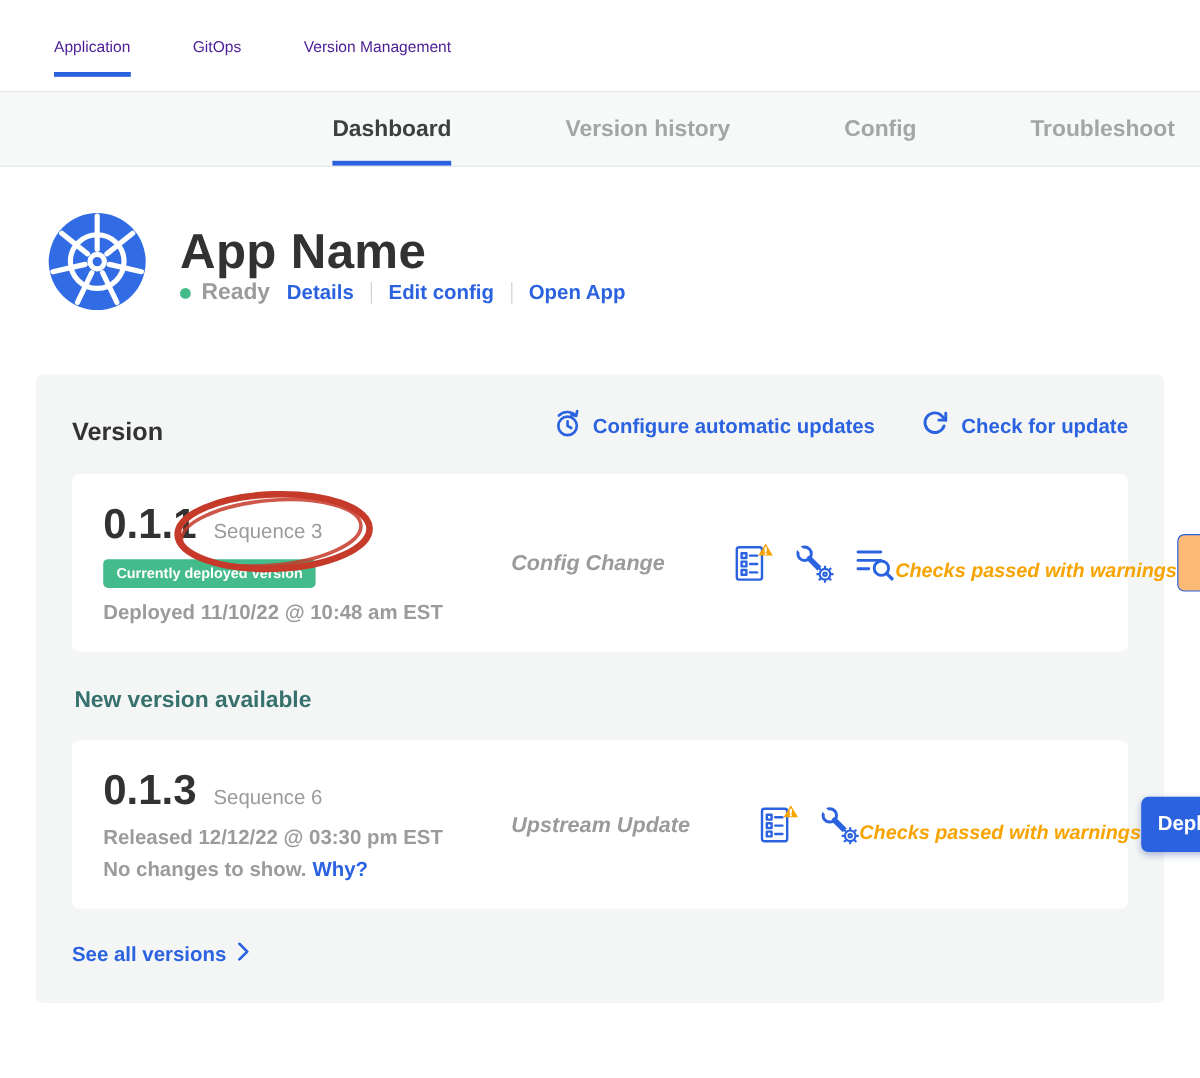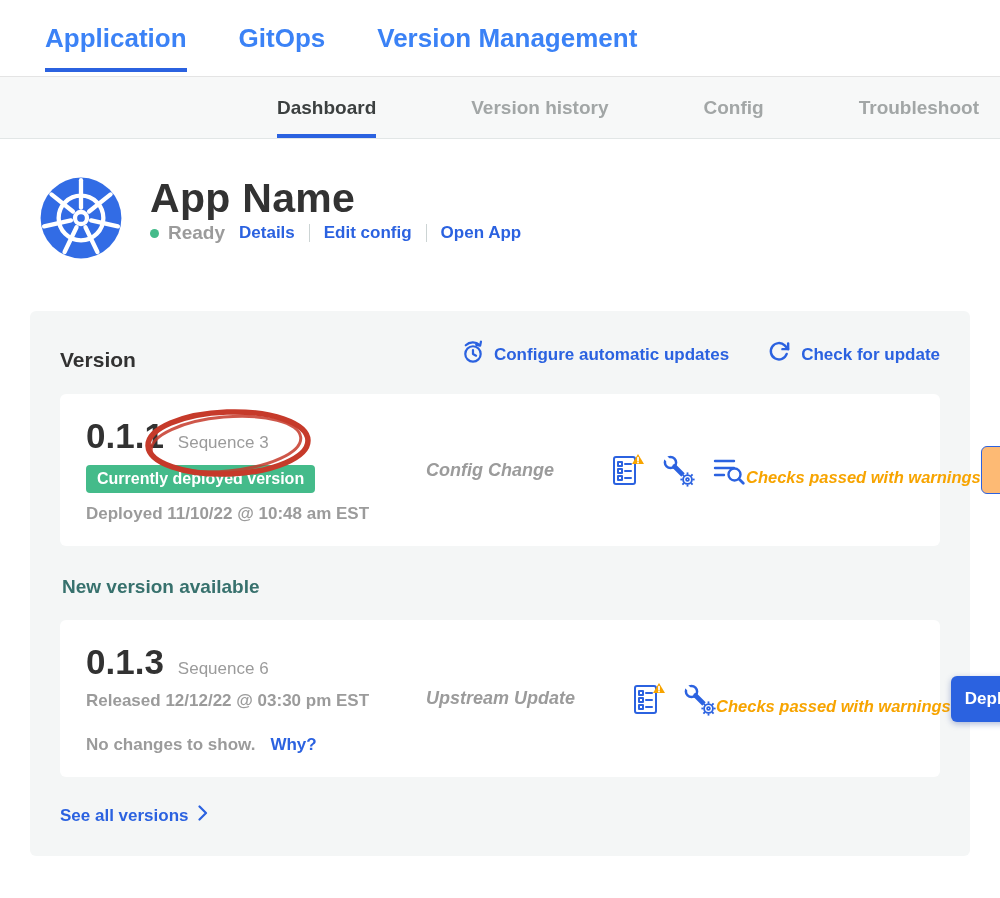--- a/index.html
+++ b/index.html
@@ -13,49 +13,49 @@
     --dark:#323232;
   }
   *{box-sizing:border-box;}
   body{
     margin:0; width:1000px; height:898px; overflow:hidden;
     background:#fff; color:var(--dark);
     font-family:"Liberation Sans","DejaVu Sans",sans-serif;
   }
   
   .topnav{display:flex; align-items:center; gap:52px; height:77px; padding-left:45px; border-bottom:1px solid #e4e4e4;}
-  .topnav .item{font-size:26px; font-weight:700; color:#3b82f6; position:relative; cursor:pointer; white-space:nowrap;}
+  .topnav .item{font-size:13px; font-weight:400; color:#4c1d95; position:relative; cursor:pointer; white-space:nowrap;}
   .topnav .item.active::after{content:""; position:absolute; left:0; right:0; bottom:-18px; height:4px; background:var(--accent);}
   
   .subnav{display:flex; align-items:stretch; gap:95px; height:62px; padding-left:277px; background:#f7f8f8; border-bottom:1px solid #e2e6e6;}
   .subnav .item{display:flex; align-items:center; font-size:19px; font-weight:700; color:#a2a6a6; white-space:nowrap; cursor:pointer; position:relative;}
   .subnav .item.active{color:#3c4040;}
   .subnav .item.active::after{content:""; position:absolute; left:0; right:0; bottom:0; height:4px; background:var(--accent);}
   
-  .app-header{display:flex; align-items:flex-start; gap:26px; margin:36px 0 0 38px;}
+  .app-header{display:flex; align-items:center; gap:26px; margin:36px 0 0 38px;}
   .app-title{font-size:41px; font-weight:800; margin:0; letter-spacing:.3px;}
   .status-row{display:flex; align-items:center; gap:14px; }
   .status-dot{width:9px; height:9px; border-radius:50%; background:var(--green);}
   .status-text{font-size:19px; font-weight:700; color:var(--muted); margin-left:-5px;}
   .hlink{font-size:17px; font-weight:700; color:var(--accent); cursor:pointer;}
   .vsep{width:1px; height:18px; background:#ccd4d4;}
   
   .version-panel{margin:46px 30px 0; background:#f4f6f6; border-radius:6px; padding:26px 30px 30px;}
   .vp-header{display:flex; justify-content:space-between; align-items:center;}
   .vp-title{font-size:21px; font-weight:800;margin-top:11px;}
   .vp-actions{display:flex; gap:38px; align-items:center;}
   .action-link{display:flex; gap:9px; align-items:center; font-size:17px; font-weight:700; color:var(--accent); cursor:pointer; white-space:nowrap;}
   .card{background:#fff; border-radius:6px; padding:22px 26px; margin-top:22px;
         display:grid; grid-template-columns:340px 1fr auto; align-items:center; position:relative;}
   .ver-row{display:flex; align-items:baseline; gap:14px;}
   .ver-num{font-size:35px; font-weight:800;}
   .ver-seq{font-size:17px; color:var(--muted);}
-  .badge{display:inline-block; margin-top:9px; background:var(--green); color:#fff; font-size:16px; font-weight:700; padding:5px 11px; border-radius:4px;}
+  .badge{display:inline-block; margin-top:9px; background:var(--green); color:#fff; font-size:12px; font-weight:700; padding:5px 11px; border-radius:4px;}
   .meta{margin-top:11px; font-size:17px; font-weight:600; color:var(--muted);}
-  .nochange{margin-top:24px; font-size:17px; font-weight:600; color:var(--muted); display:flex; gap:15px; align-items:baseline;text-align:right;}
+  .nochange{margin-top:7px; font-size:17px; font-weight:600; color:var(--muted); display:flex; gap:5px; align-items:baseline;text-align:right;}
   .mid{display:flex; flex-direction:row; align-items:center;font-style:italic;}
   .mid-row{display:flex; align-items:center; gap:55px;}
   .change-type{font-size:18px; font-weight:700; color:var(--muted); white-space:nowrap;}
   .icons{display:flex; gap:16px; align-items:center;}
   .icon-btn{cursor:pointer; display:flex;}
   .checks{margin-top:15px; font-size:16.5px; font-weight:700; color:var(--orange); white-space:nowrap;}
   .btn{font-size:17px; font-weight:700; border-radius:6px; padding:13px 26px; cursor:pointer; font-family:inherit;}
   .btn-outline{background:#fdba74; border:1.5px solid var(--accent); color:var(--accent);}
   .btn-solid{background:var(--accent); border:none; color:#fff; padding:13px 14px; box-shadow:0 2px 6px rgba(30,60,150,.35);}
   .new-heading{margin:30px 0 0 2px; font-size:19px; font-weight:700; color:var(--teal);}

